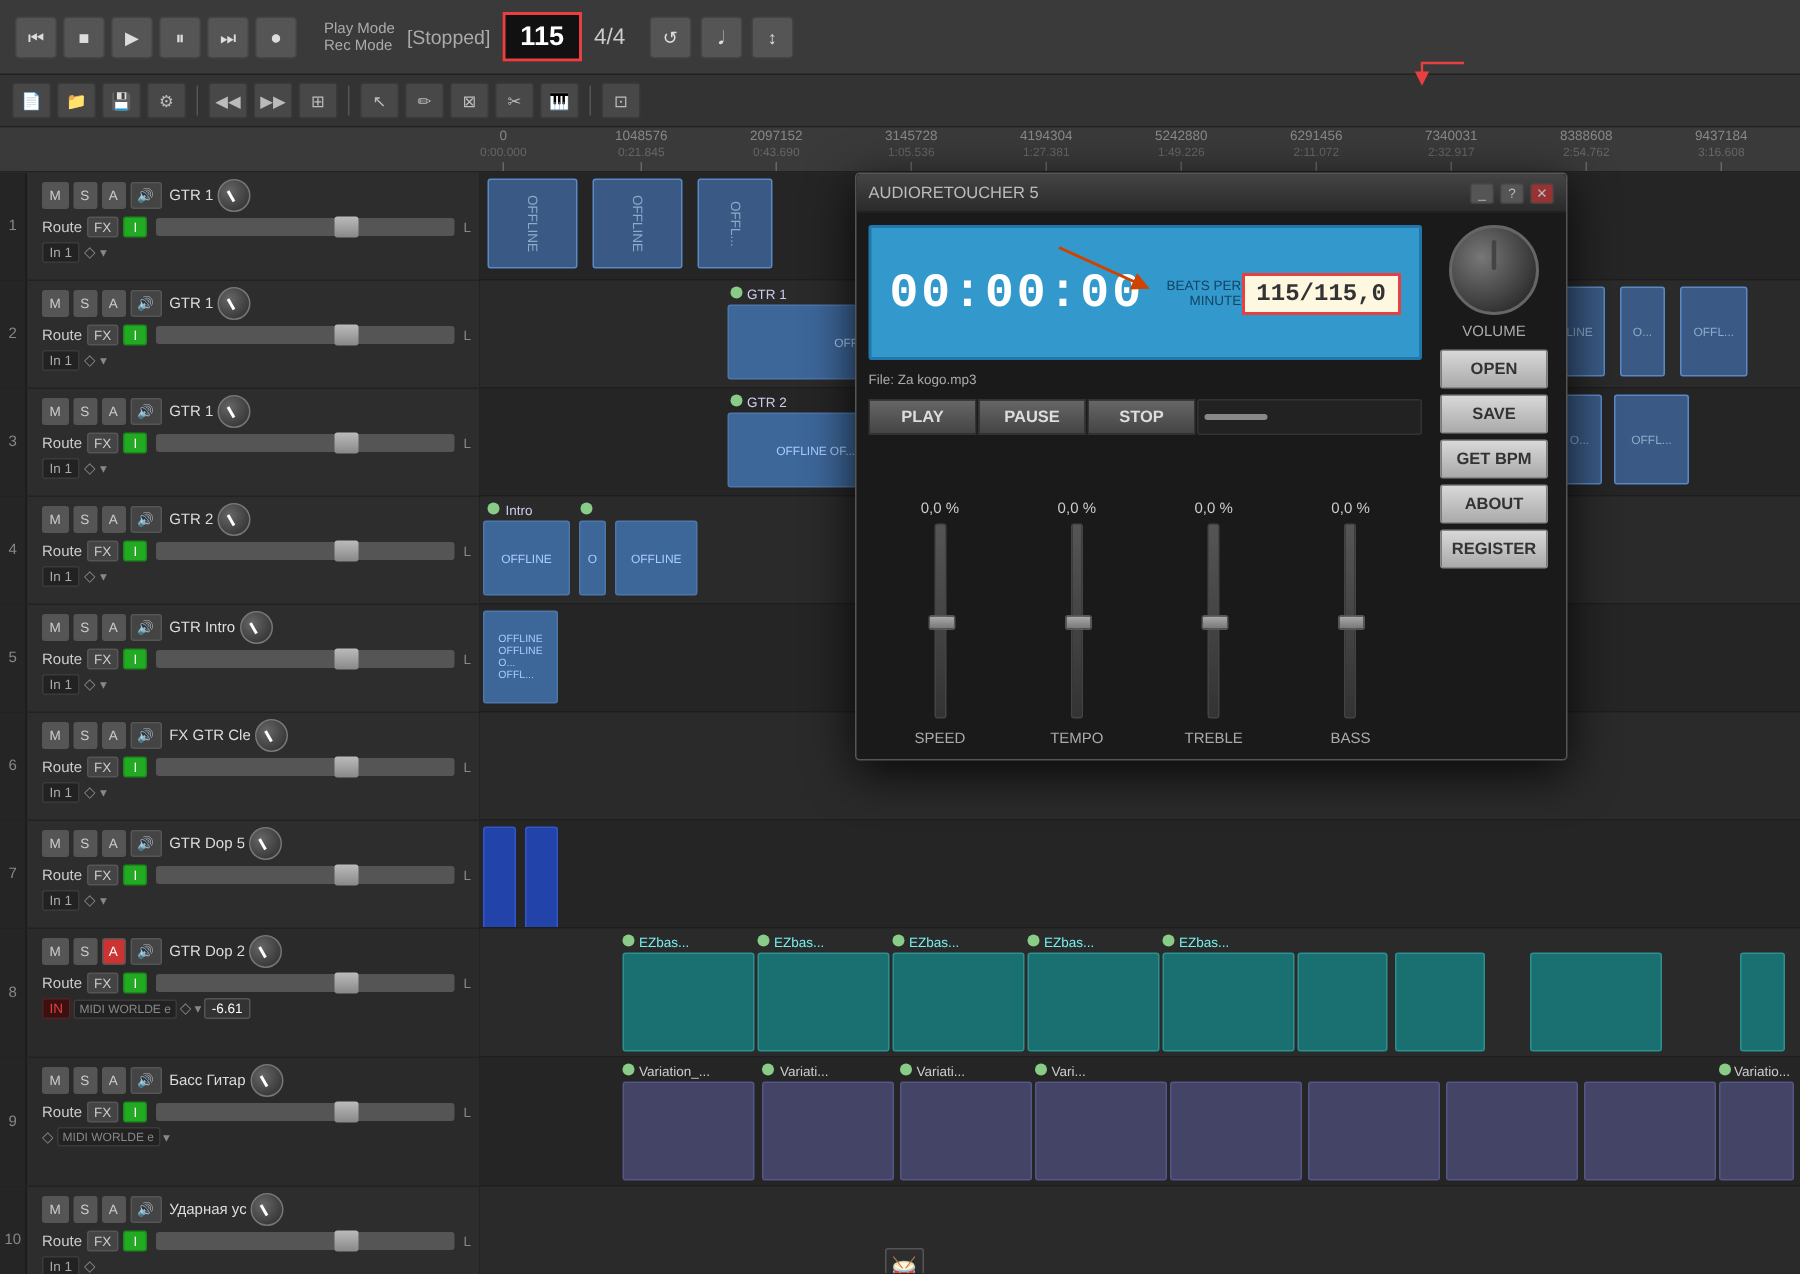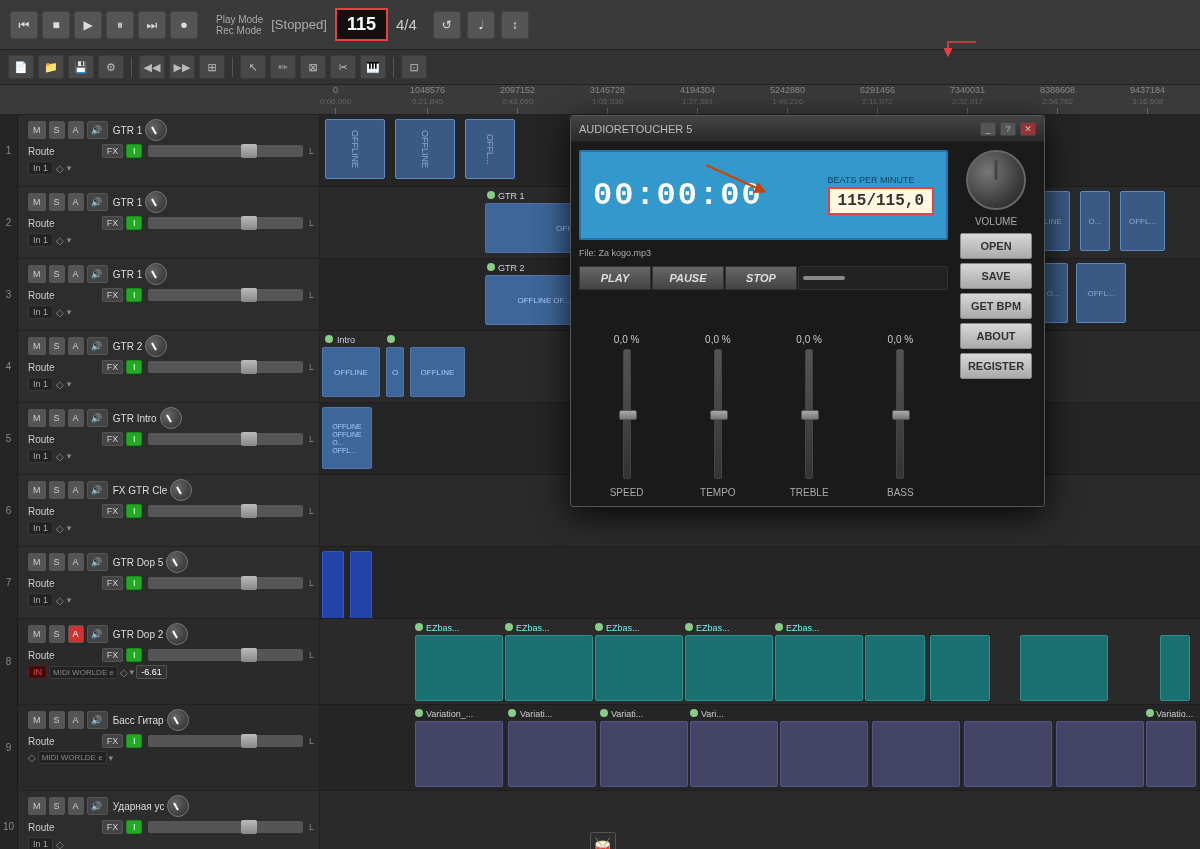--- a/index.html
+++ b/index.html
@@ -189,21 +189,20 @@
     }
     .route-label { font-size: 10px; color: #ccc; }
     .fx-btn {
       font-size: 9px;
       padding: 1px 4px;
       background: #444;
       border: 1px solid #555;
       border-radius: 2px;
       color: #ccc;
       cursor: pointer;
-      margin-left: 44px;
     }
     .power-btn {
       width: 16px; height: 14px;
       background: #22aa22;
       border: 1px solid #1a8a1a;
       border-radius: 2px;
       display: flex; align-items: center; justify-content: center;
       font-size: 9px;
       color: #fff;
       cursor: pointer;
@@ -376,22 +375,22 @@
     }
     .plugin-timer {
       font-size: 32px;
       font-weight: bold;
       color: #fff;
       font-family: 'Courier New', monospace;
       letter-spacing: 2px;
     }
     .bpm-display-area {
       display: flex;
-      flex-direction: column;
-      align-items: flex-start;
+      flex-direction: row;
+      align-items: center;
     }
     .bpm-label { font-size: 9px; color: #114466; text-align: right; }
     .bpm-value {
       background: #fff8e0;
       border: 2px solid #e84040;
       font-size: 16px;
       font-weight: bold;
       color: #333;
       padding: 3px 8px;
       margin-top: 2px;
@@ -410,21 +409,20 @@
       flex: 1;
       height: 24px;
       background: linear-gradient(to bottom, #666, #444);
       border: 1px solid #333;
       color: #ddd;
       font-size: 11px;
       font-weight: bold;
       cursor: pointer;
       text-align: center;
       line-height: 22px;
-      font-style: italic;
     }
     .progress-bar {
       flex: 2;
       height: 24px;
       background: #222;
       border: 1px solid #333;
       border-radius: 2px;
       display: flex;
       align-items: center;
       padding: 0 4px;

